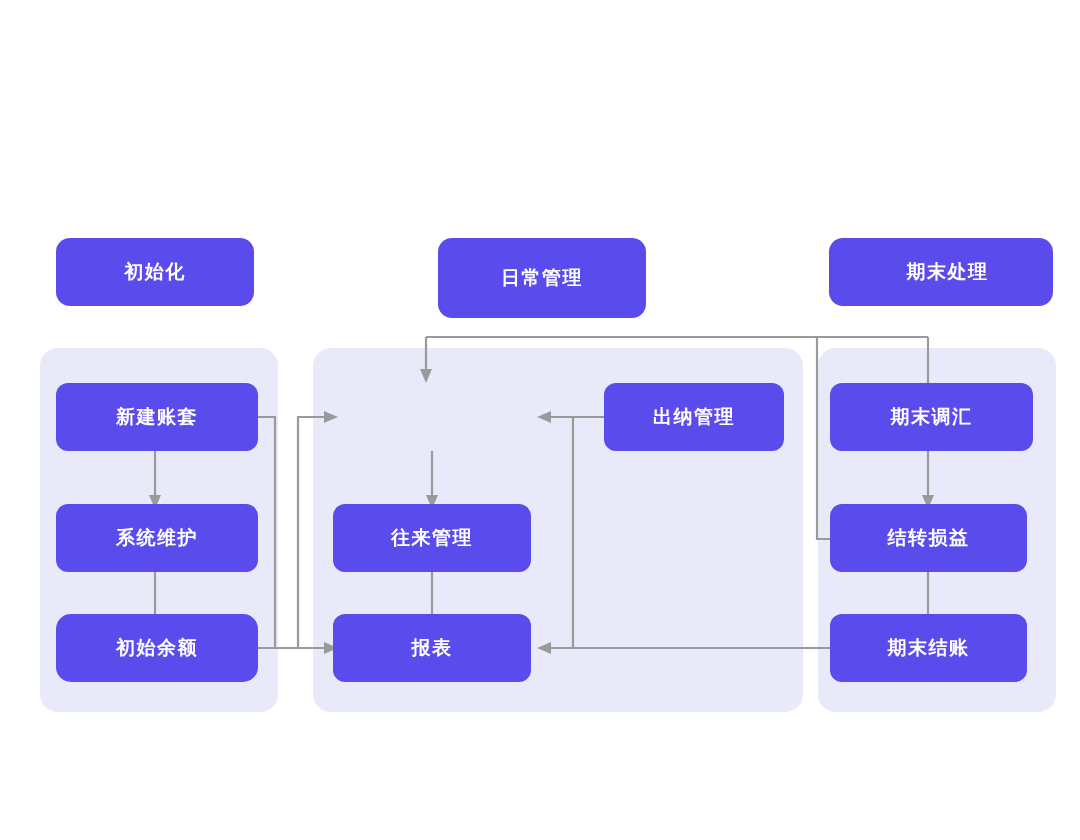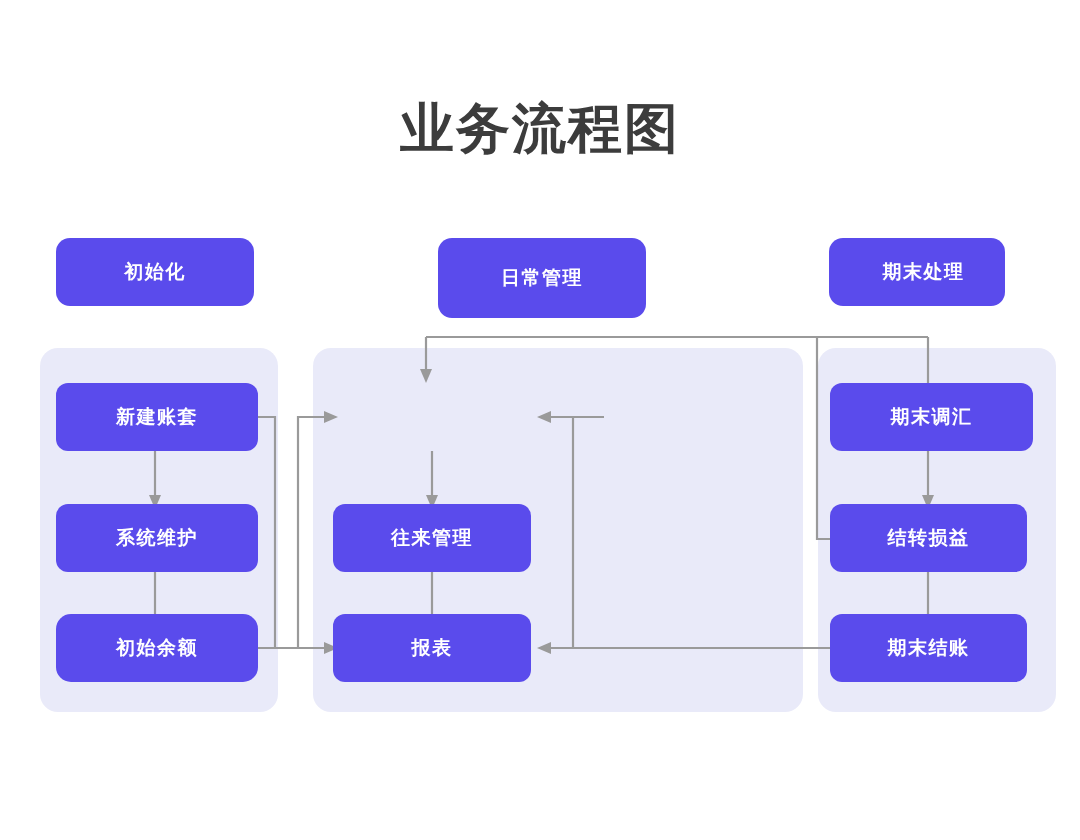--- a/index.html
+++ b/index.html
@@ -65,21 +65,20 @@
   }
   .arrowhead {
     fill: #9a9a9a;
   }
 </style>
 </head>
 <body>
 
 <div id="canvas">
 
-  <div id="title">业务流程图</div>
 
   <div class="group-panel" style="left:40px; top:348px; width:238px; height:364px;"></div>
   <div class="group-panel" style="left:313px; top:348px; width:490px; height:364px;"></div>
   <div class="group-panel" style="left:818px; top:348px; width:238px; height:364px;"></div>
 
   <svg id="wires" viewBox="0 0 1080 840">
 
     <path class="wire" d="M155,451 L155,498"></path>
     <polygon class="arrowhead" points="155,509 149,495 161,495"></polygon>
 
@@ -117,26 +116,27 @@
 
     <path class="wire" d="M928,451 L928,498"></path>
     <polygon class="arrowhead" points="928,509 922,495 934,495"></polygon>
 
     <path class="wire" d="M928,572 L928,619"></path>
     <polygon class="arrowhead" points="928,630 922,616 934,616"></polygon>
   </svg>
 
   <div class="header-box" style="left:56px; top:238px; width:198px; height:68px;">初始化</div>
   <div class="header-box" style="left:438px; top:238px; width:208px; height:80px;">日常管理</div>
-  <div class="header-box" style="left:829px; top:238px; width:176px; height:68px;padding-left:13px;">期末处理</div>
+  <div class="header-box" style="left:829px; top:238px; width:224px; height:68px;padding-left:13px;">期末处理</div>
 
   <div class="node-box" style="left:56px; top:383px; width:202px; height:68px;">新建账套</div>
   <div class="node-box" style="left:56px; top:504px; width:202px; height:68px;">系统维护</div>
   <div class="node-box" style="left:56px; top:614px; width:202px; height:68px;border-radius:15px;">初始余额</div>
 
   <div class="node-box" style="left:333px; top:504px; width:198px; height:68px;">往来管理</div>
   <div class="node-box" style="left:333px; top:614px; width:198px; height:68px;">报表</div>
+  <div class="node-box" style="left:604px; top:383px; width:180px; height:68px;">出纳管理</div>
 
   <div class="node-box" style="left:830px; top:383px; width:203px; height:68px;">期末调汇</div>
   <div class="node-box" style="left:830px; top:504px; width:197px; height:68px;">结转损益</div>
   <div class="node-box" style="left:830px; top:614px; width:197px; height:68px;">期末结账</div>
 
 </div>
 
 </body></html>

